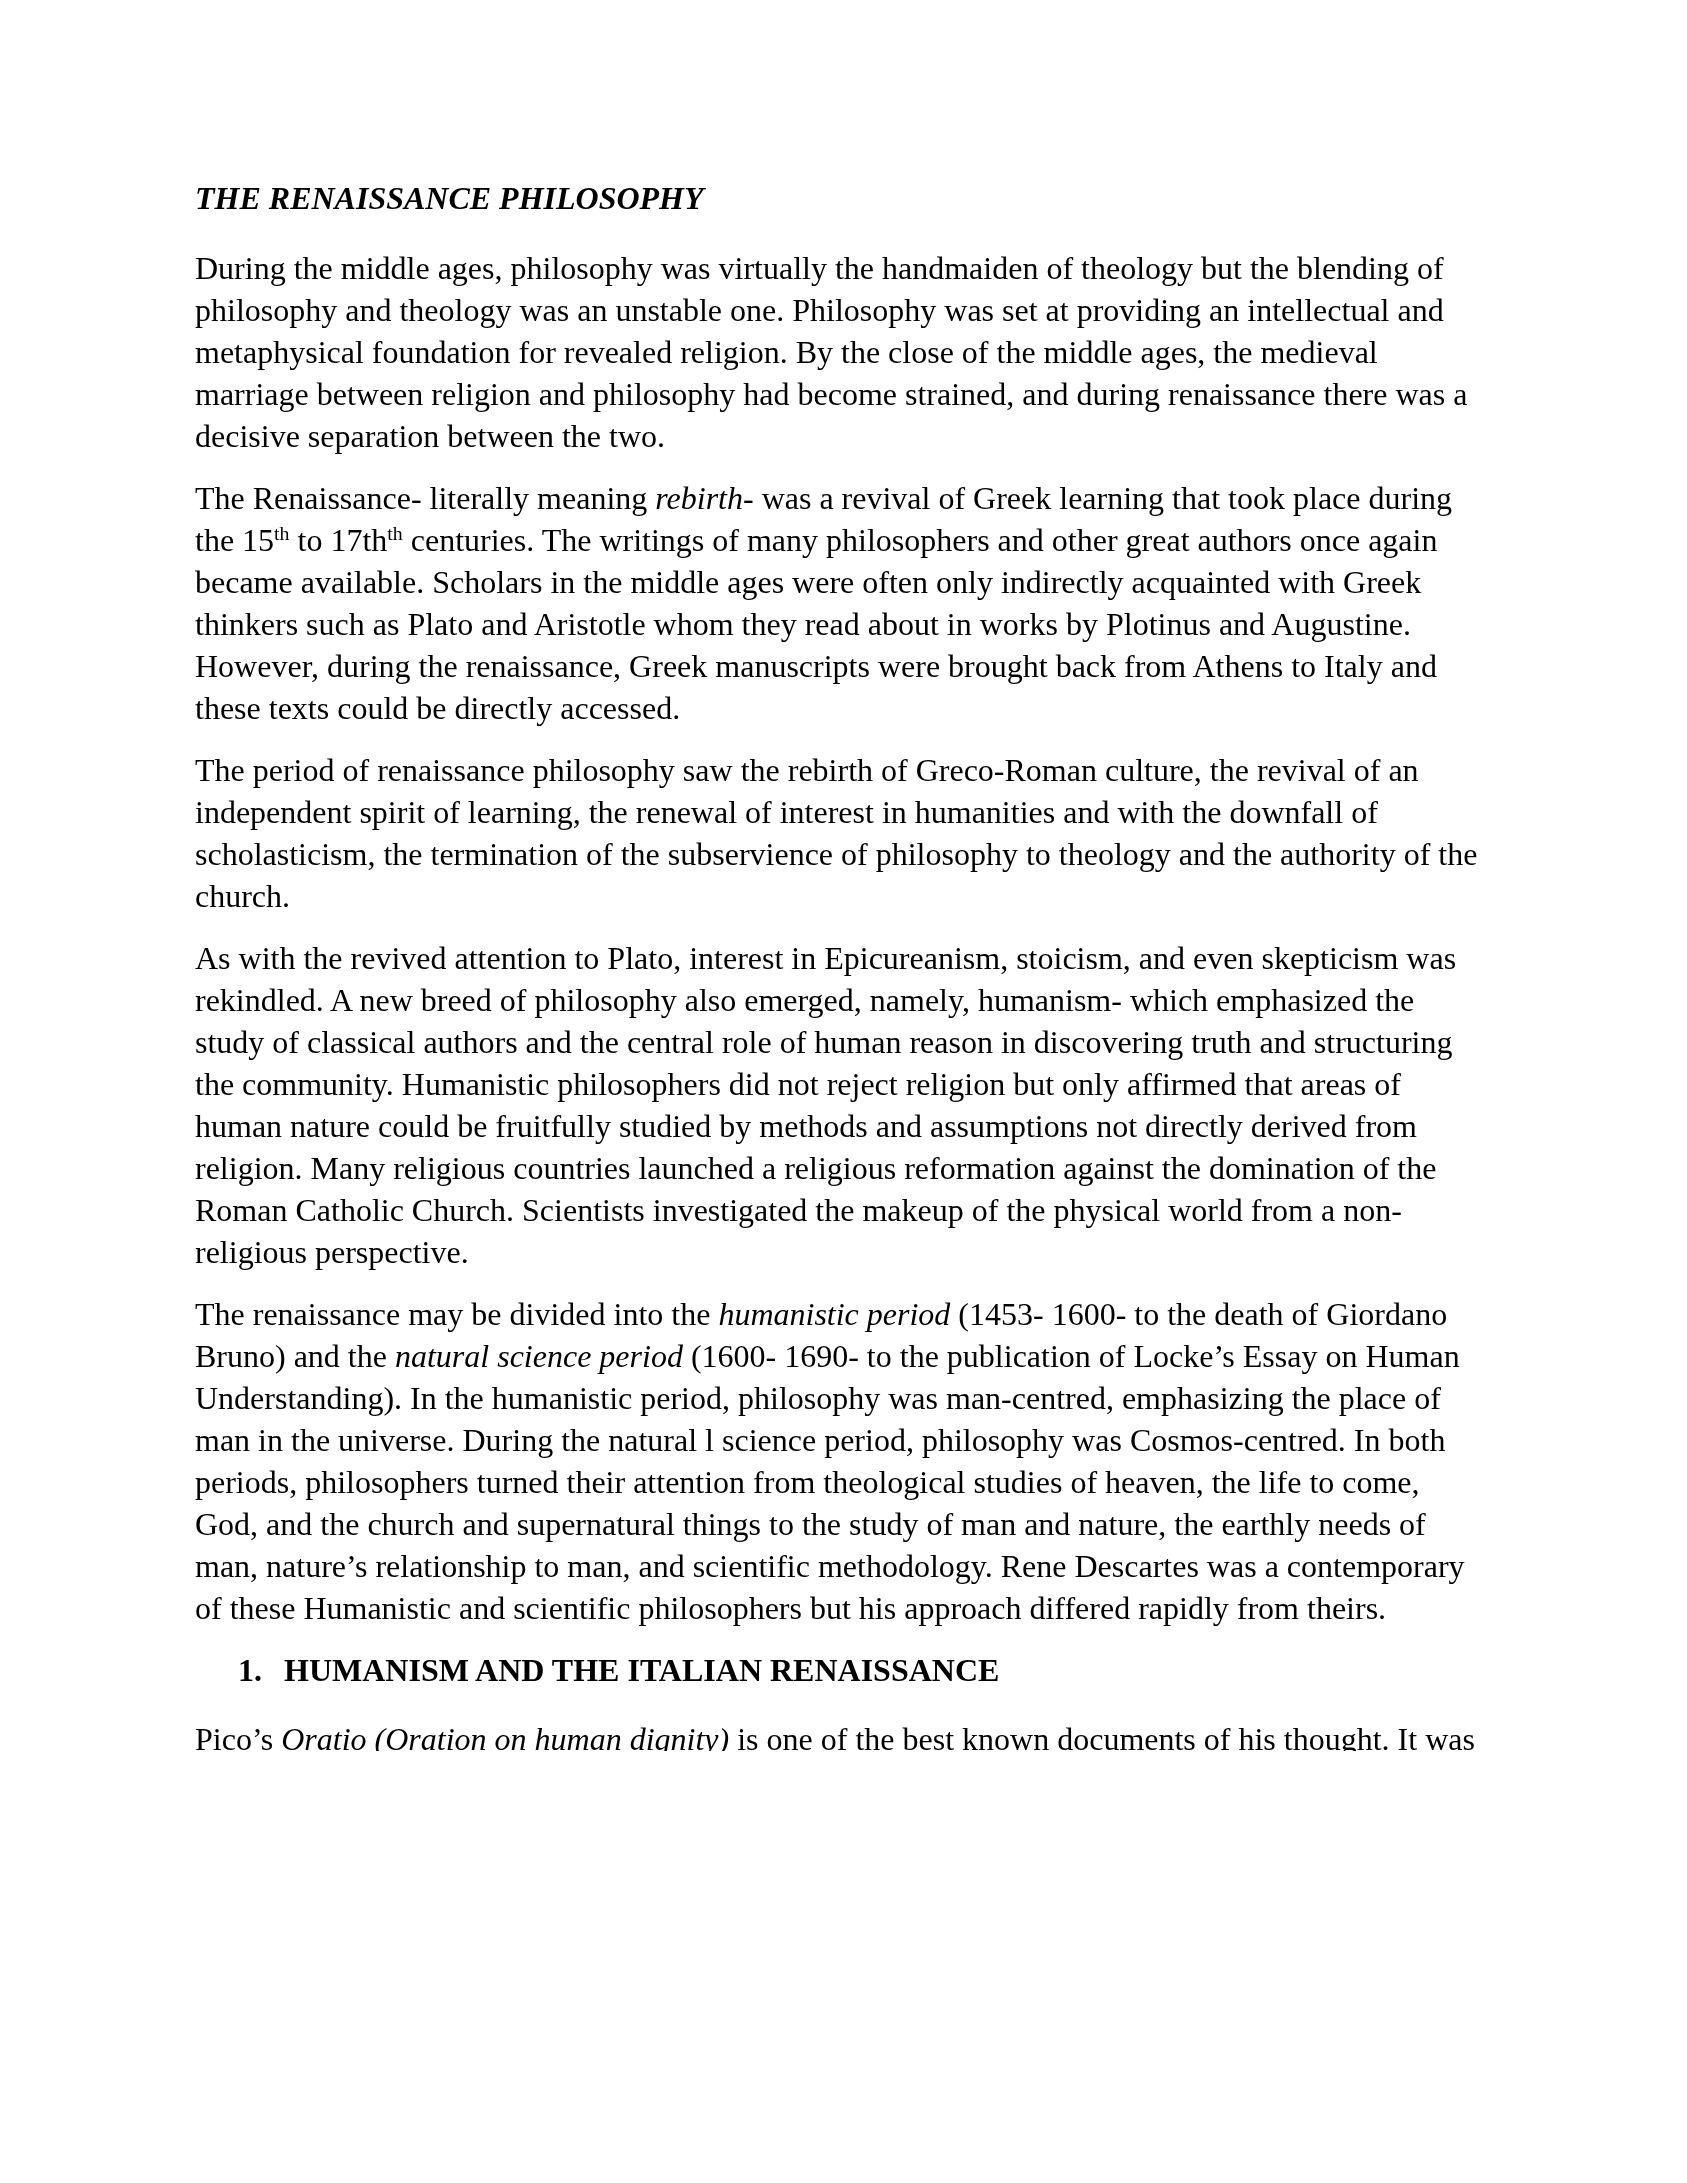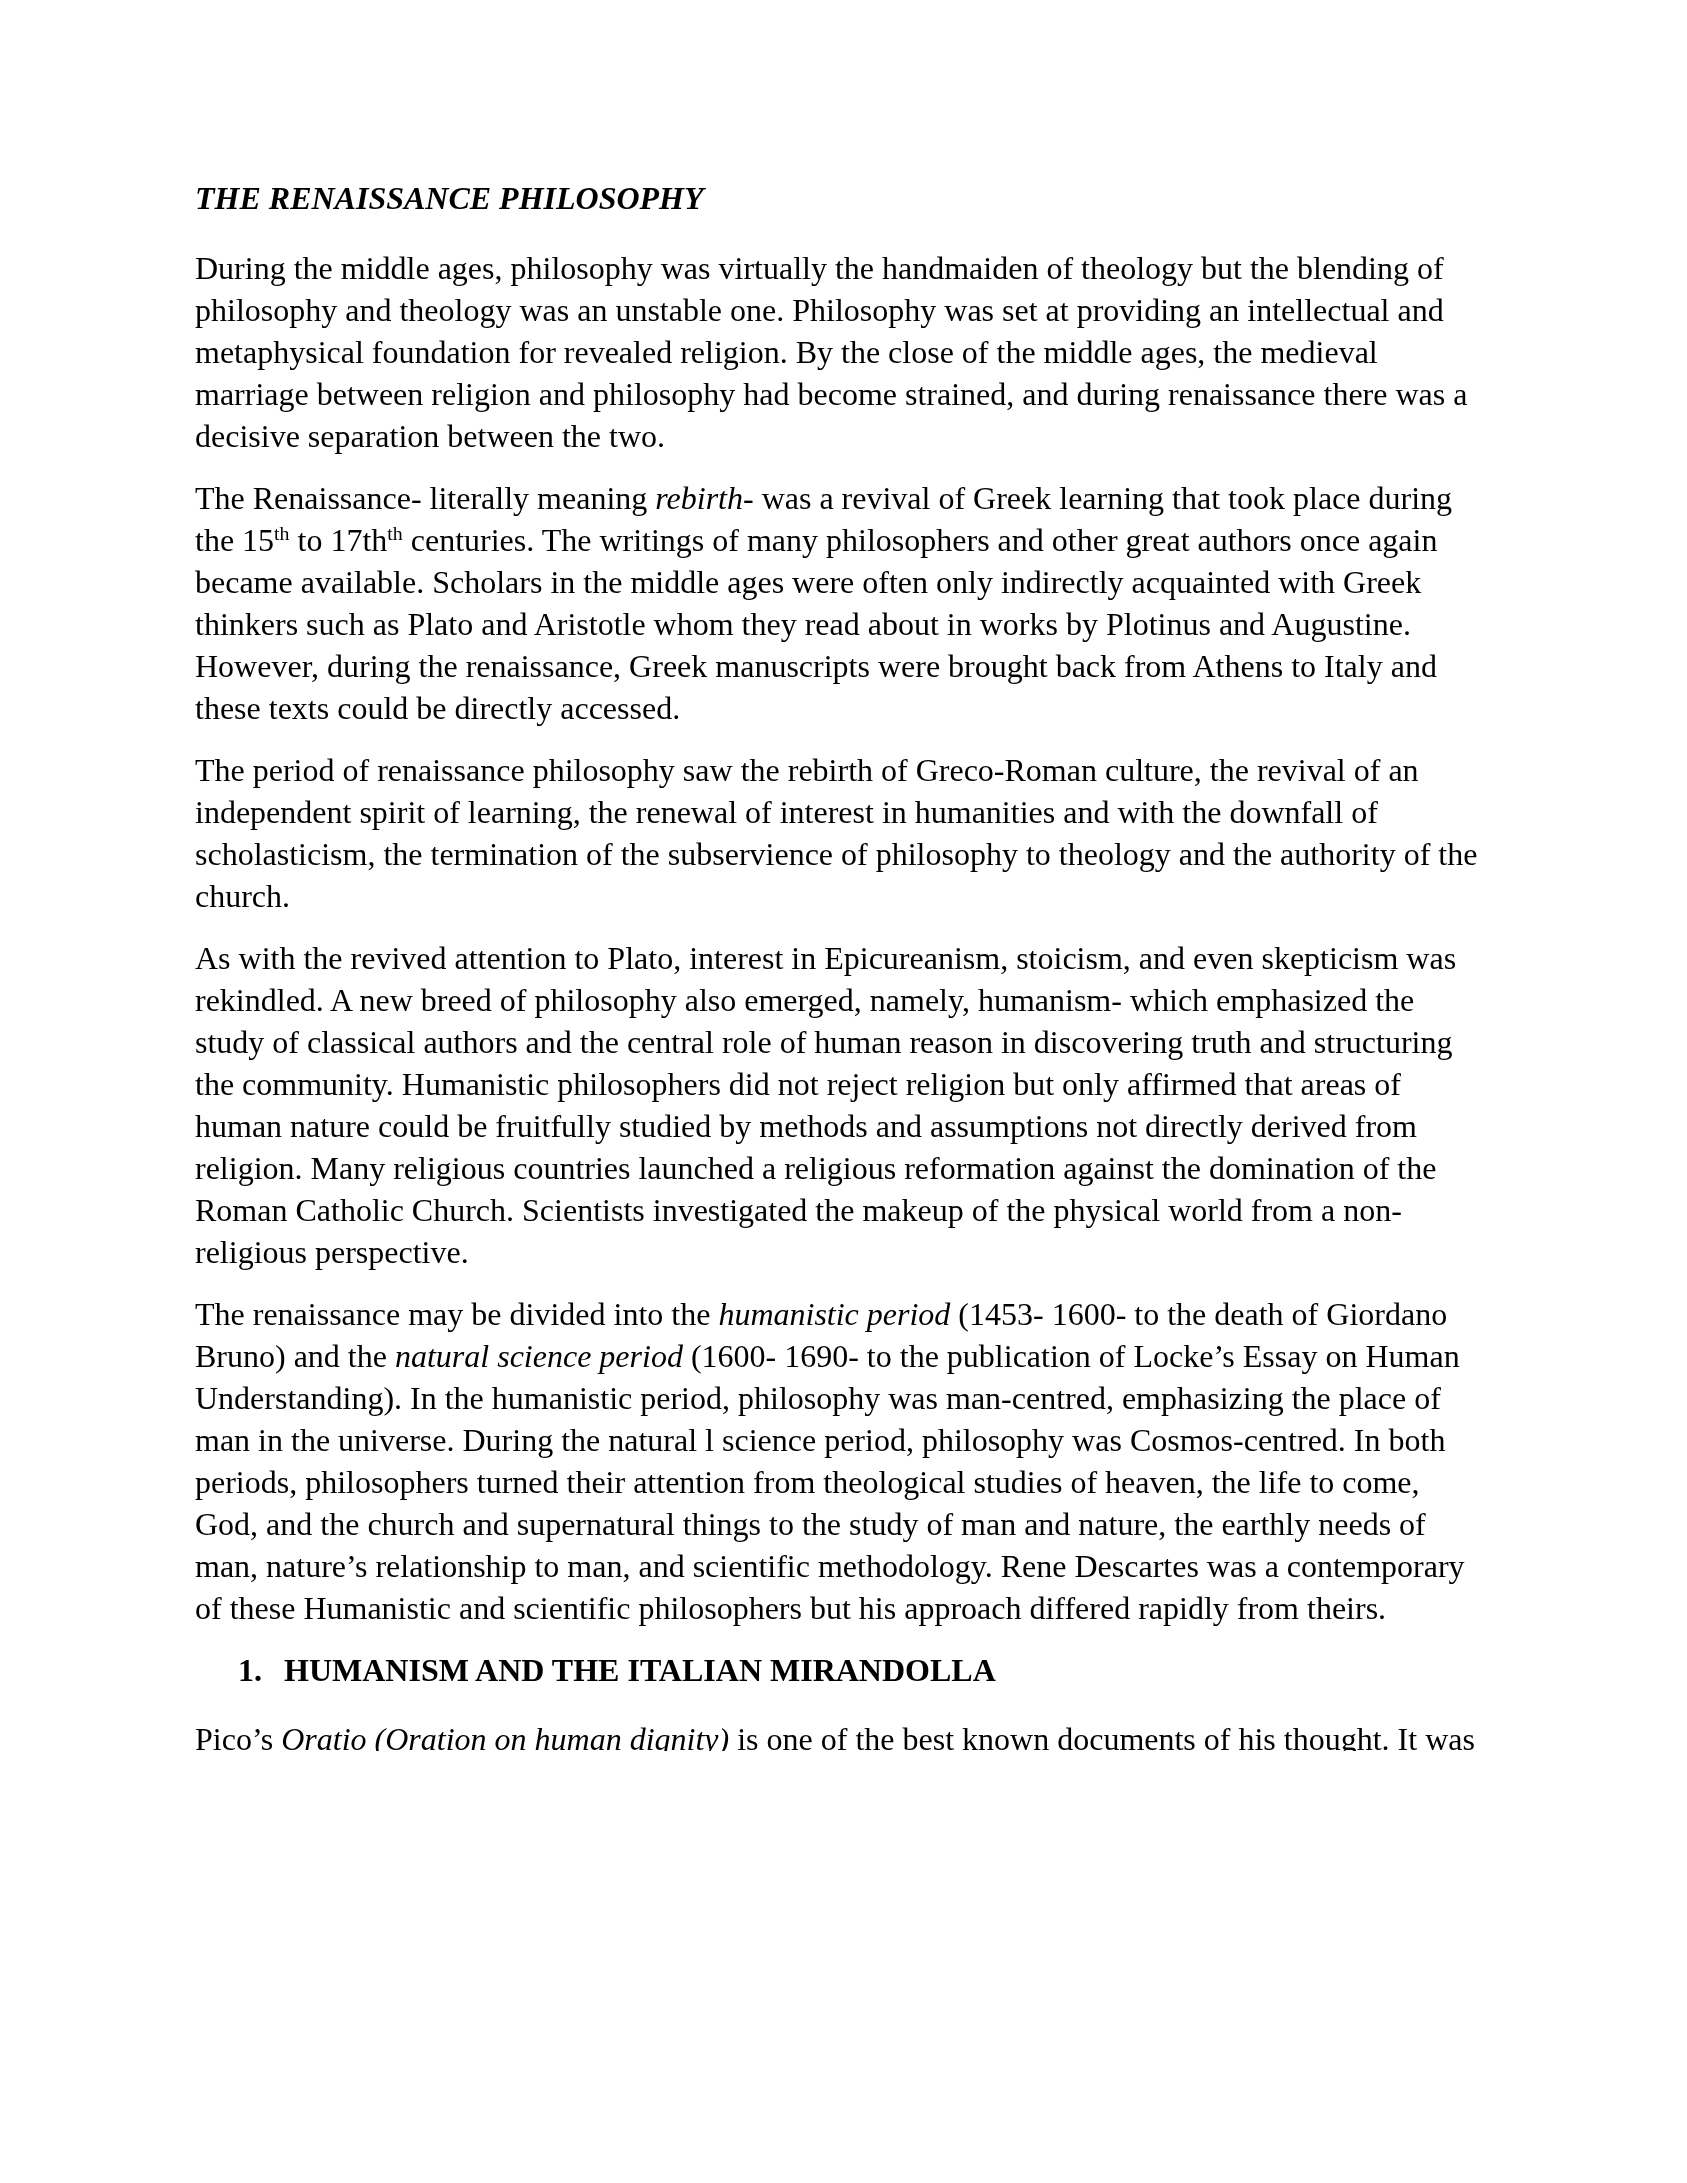--- a/index.html
+++ b/index.html
@@ -53,19 +53,19 @@
   <p class="para">During the middle ages, philosophy was virtually the handmaiden of theology but the blending of philosophy and theology was an unstable one. Philosophy was set at providing an intellectual and metaphysical foundation for revealed religion. By the close of the middle ages, the medieval marriage between religion and philosophy had become strained, and during renaissance there was a decisive separation between the two.</p>
 
   <p class="para"><span>The Renaissance- literally meaning </span><span class="em">rebirth</span><span>- was a revival of Greek learning that took place during the 15</span><sup class="ord">th</sup><span> to 17th</span><sup class="ord">th</sup><span> centuries. The writings of many philosophers and other great authors once again became available. Scholars in the middle ages were often only indirectly acquainted with Greek thinkers such as Plato and Aristotle whom they read about in works by Plotinus and Augustine. However, during the renaissance, Greek manuscripts were brought back from Athens to Italy and these texts could be directly accessed.</span></p>
 
   <p class="para">The period of renaissance philosophy saw the rebirth of Greco-Roman culture, the revival of an independent spirit of learning, the renewal of interest in humanities and with the downfall of scholasticism, the termination of the subservience of philosophy to theology and the authority of the church.</p>
 
   <p class="para">As with the revived attention to Plato, interest in Epicureanism, stoicism, and even skepticism was rekindled. A new breed of philosophy also emerged, namely, humanism- which emphasized the study of classical authors and the central role of human reason in discovering truth and structuring the community. Humanistic philosophers did not reject religion but only affirmed that areas of human nature could be fruitfully studied by methods and assumptions not directly derived from religion. Many religious countries launched a religious reformation against the domination of the Roman Catholic Church. Scientists investigated the makeup of the physical world from a non-religious perspective.</p>
 
   <p class="para"><span>The renaissance may be divided into the </span><span class="em">humanistic period</span><span> (1453- 1600- to the death of Giordano Bruno) and the </span><span class="em">natural science period</span><span> (1600- 1690- to the publication of Locke’s Essay on Human Understanding). In the humanistic period, philosophy was man-centred, emphasizing the place of man in the universe. During the natural l science period, philosophy was Cosmos-centred. In both periods, philosophers turned their attention from theological studies of heaven, the life to come, God, and the church and supernatural things to the study of man and nature, the earthly needs of man, nature’s relationship to man, and scientific methodology. Rene Descartes was a contemporary of these Humanistic and scientific philosophers but his approach differed rapidly from theirs.</span></p>
 
-  <p class="heading1"><span class="num">1.</span><span class="label">HUMANISM AND THE ITALIAN MIRANDOLLA</span></p>
+  <p class="heading1"><span class="num">1.</span><span class="label">HUMANISM AND THE ITALIAN RENAISSANCE</span></p>
 
 
   <p class="para"><span>Pico’s </span><span class="em">Oratio (Oration on human dignity)</span><span> is one of the best known documents of his thought. It was composed in 1486. It begins with the question of why man is worthy of wonder. He says that the reasons usually given are important but not satisfactory. Typically, people would say that God placed man in a unique spot in the chain of being, just above animals and just below the angels. In this position we can experience things in the physical world around us, yet at the same time we can grasp the spiritual truths of the eternal heavenly realm. This answer according to him is unsatisfactory.</span></p>
 
 </div>
 
 
 </body></html>

